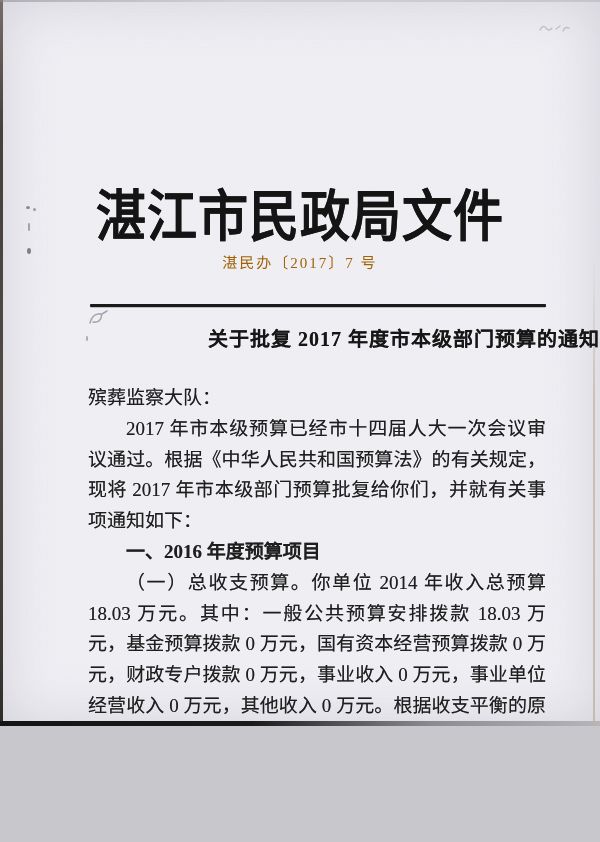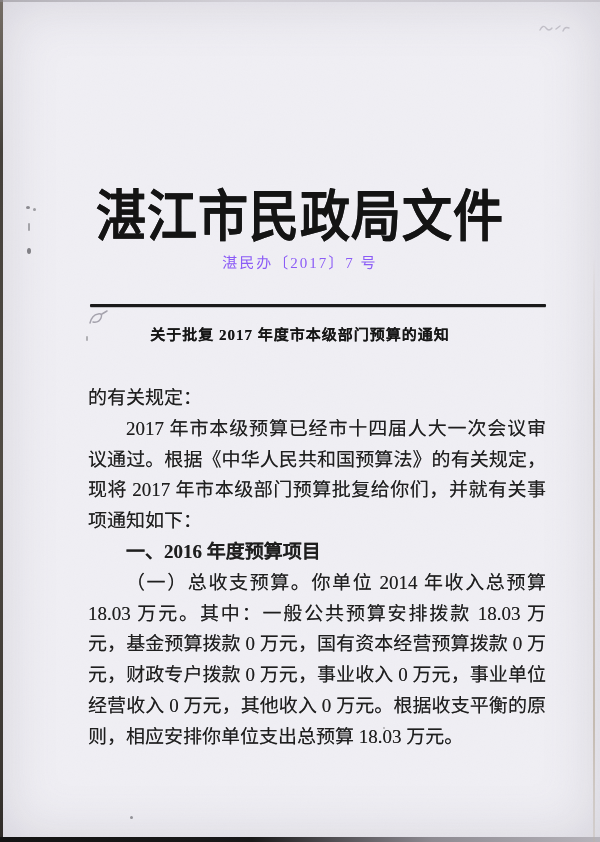--- a/index.html
+++ b/index.html
@@ -2,21 +2,21 @@
 <html lang="zh-CN"><head>
 <meta charset="utf-8">
 <title>Scanned Document</title>
 <style>
   html, body { margin: 0; padding: 0; background: #c8c8cc; }
   * { box-sizing: border-box; }
 
   .page {
     position: relative;
     width: 600px;
-    height: 842px;
+    height: 726px;
     margin: 0 auto;
     background: #f0eff4;
     overflow: hidden;
     font-family: "Liberation Serif", "DejaVu Serif", serif;
     color: #1d1d1d;
     box-shadow: inset 0 0 55px rgba(110,106,122,0.22);
   }
 
   
   .edge-left {
@@ -50,34 +50,34 @@
   .agency-title {
     margin: 0;
     position: absolute; top: 171px; left: 0; width: 100%;
     font-size: 50px; font-weight: 700; color: #141414;
     letter-spacing: 1px; white-space: nowrap;
     transform: scaleY(1.12); transform-origin: top center;
     text-shadow: 0 0 .6px rgba(10,10,10,.8);
   }
   .doc-number {
     position: absolute; top: 251px; left: 0; width: 100%;
-    font-size: 15px; color: #8b5cf6; letter-spacing: 2px;
+    font-size: 15px; color: #a16207; letter-spacing: 2px;
   }
 
   .rule {
     position: absolute; top: 304px; left: 90px; width: 456px; height: 2.5px;
     background: #1a1a1a; border-radius: 1px;
     box-shadow: 0 .5px .5px rgba(0,0,0,.4);
   }
 
   .subject {
     margin: 0;
     position: absolute; top: 323px; left: 0; width: 100%;
-    text-align: center;
-    font-size: 15px; font-weight: 700; color: #161616;
+    text-align: right;
+    font-size: 20px; font-weight: 700; color: #161616;
     letter-spacing: 1px;
     text-shadow: 0 0 .5px rgba(10,10,10,.7);
   }
 
   
   .body-block {
     position: absolute; top: 383px; left: 88px; width: 458px;
     font-size: 19px; line-height: 30.8px;
     text-align: justify; text-justify: inter-ideograph;
     color: #1e1e1e;
@@ -137,21 +137,21 @@
     <h1 class="agency-title">湛江市民政局文件</h1>
     <div class="doc-number">湛民办〔2017〕7 号</div>
   </header>
 
   <div class="rule"></div>
 
   <h2 class="subject">关于批复 2017 年度市本级部门预算的通知</h2>
 
   <main class="body-block">
 
-      <p class="para">的有关规定：</p>
+      <p class="para">殡葬监察大队：</p>
 
       <p class="para indent">2017 年市本级预算已经市十四届人大一次会议审议通过。根据《中华人民共和国预算法》的有关规定，现将 2017 年市本级部门预算批复给你们，并就有关事项通知如下：</p>
 
       <p class="para indent bold">一、2016 年度预算项目</p>
 
       <p class="para indent">（一）总收支预算。你单位 2014 年收入总预算 18.03 万元。其中：一般公共预算安排拨款 18.03 万元，基金预算拨款 0 万元，国有资本经营预算拨款 0 万元，财政专户拨款 0 万元，事业收入 0 万元，事业单位经营收入 0 万元，其他收入 0 万元。根据收支平衡的原则，相应安排你单位支出总预算 18.03 万元。</p>
     </main>
 
 </div>
 

